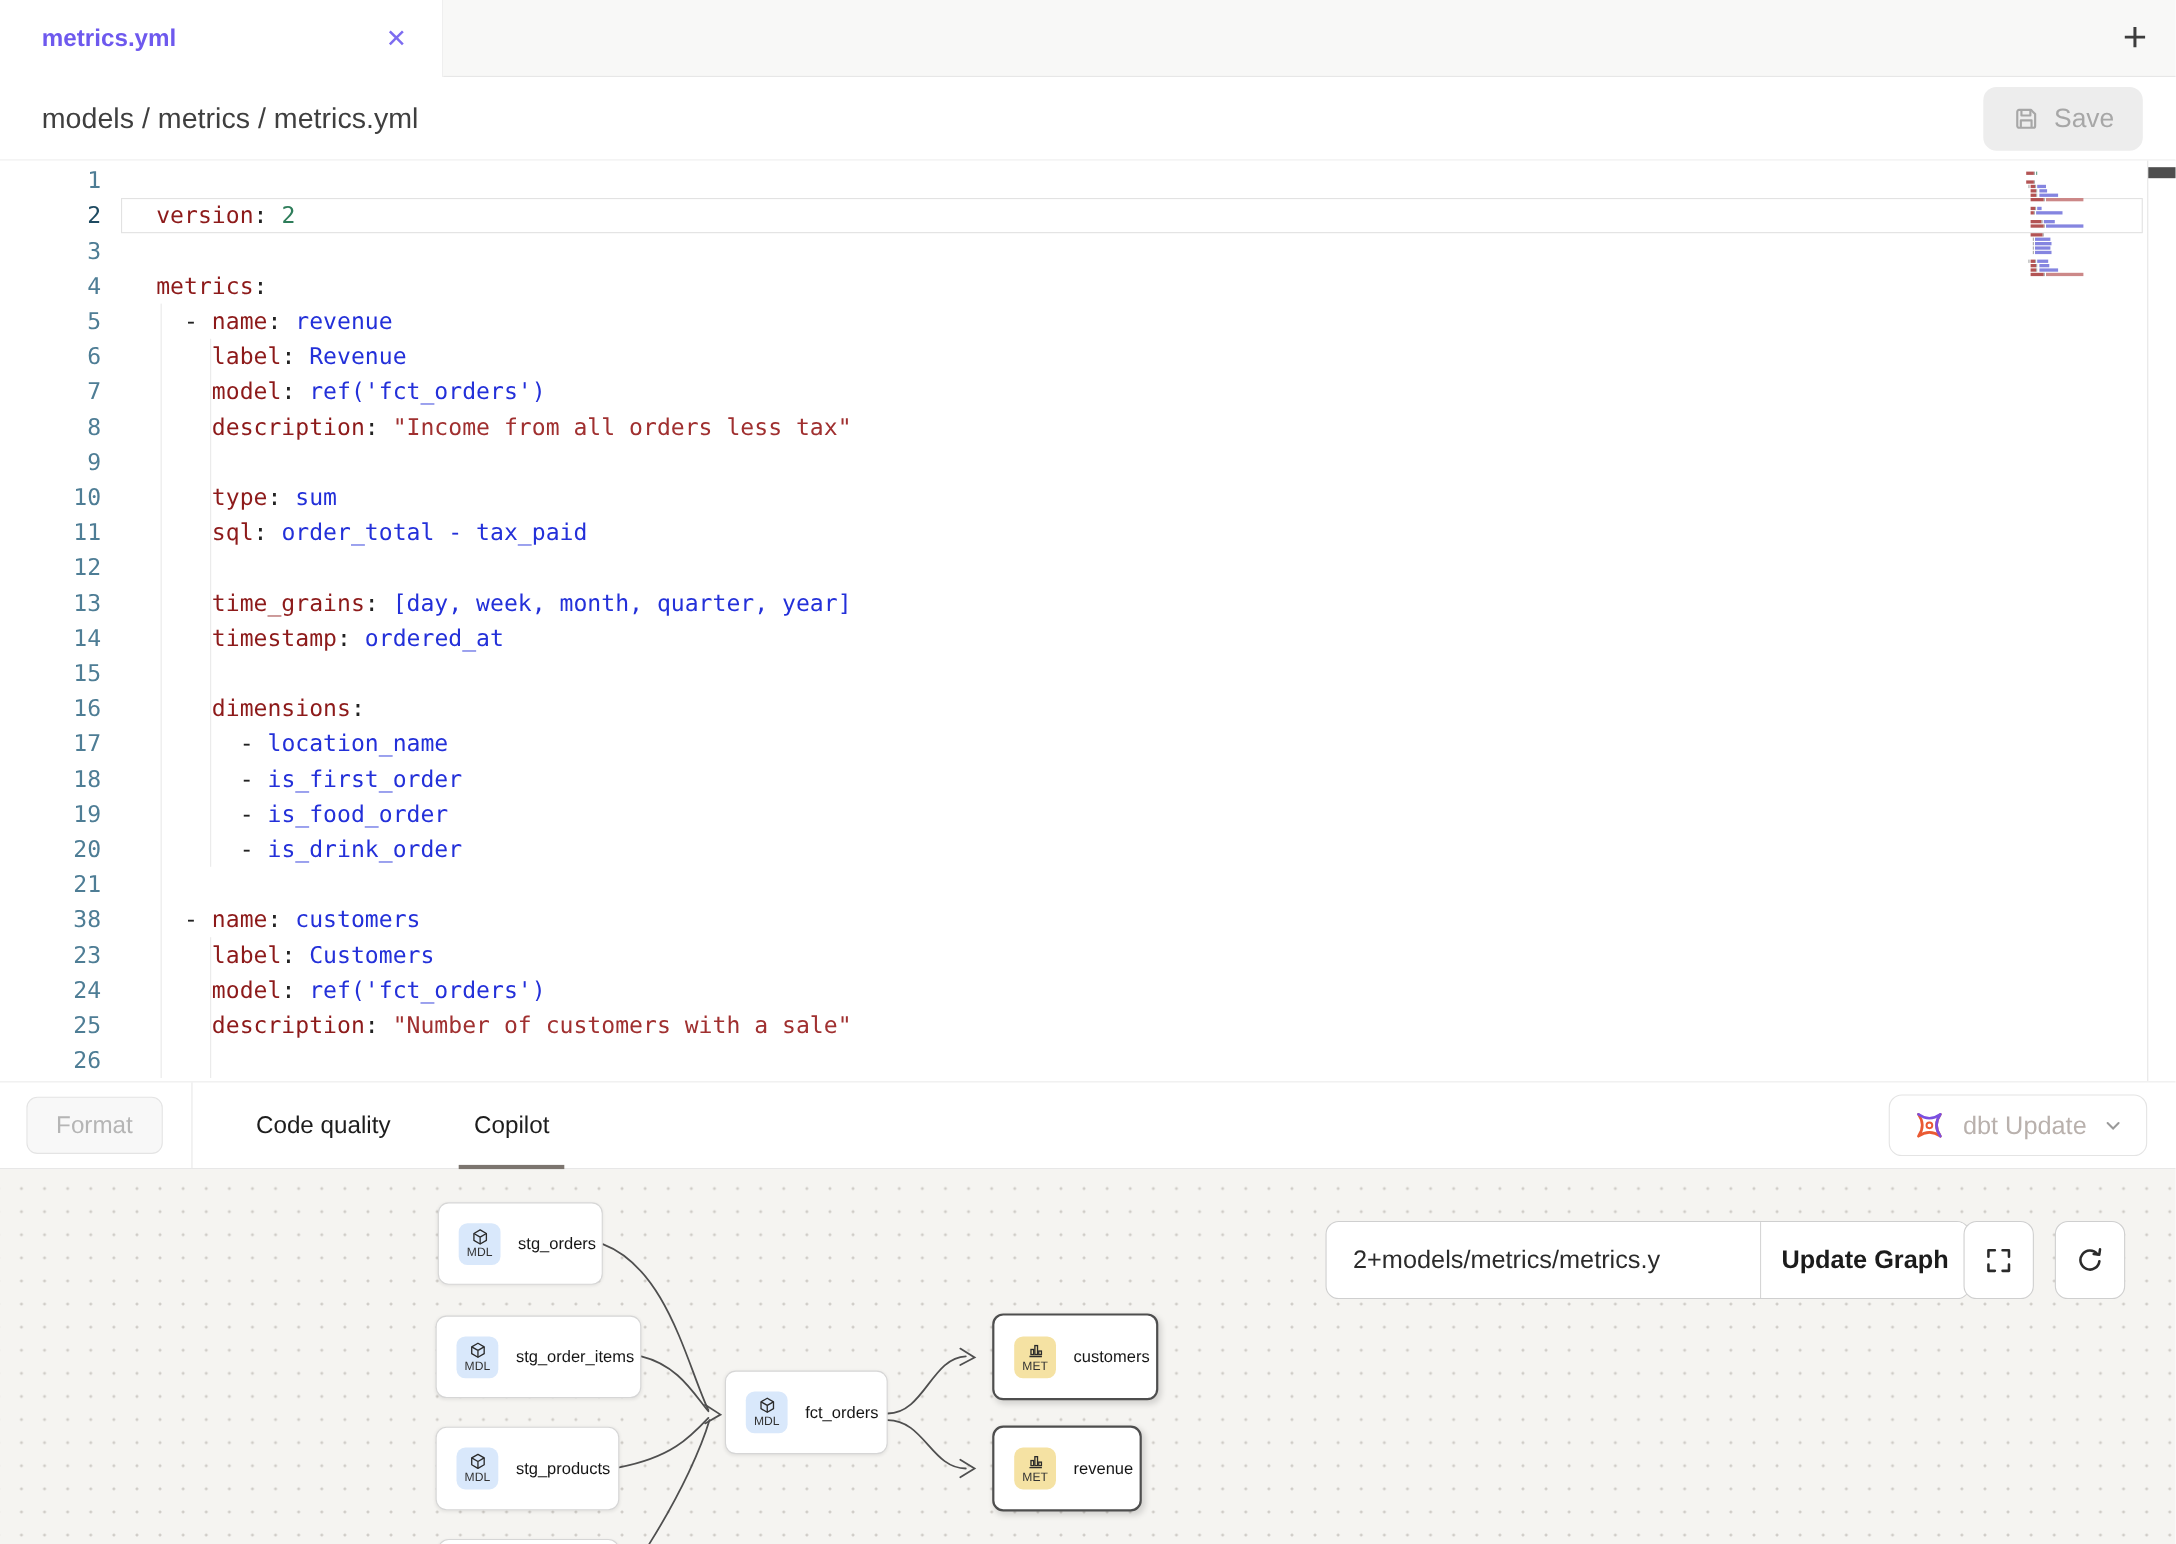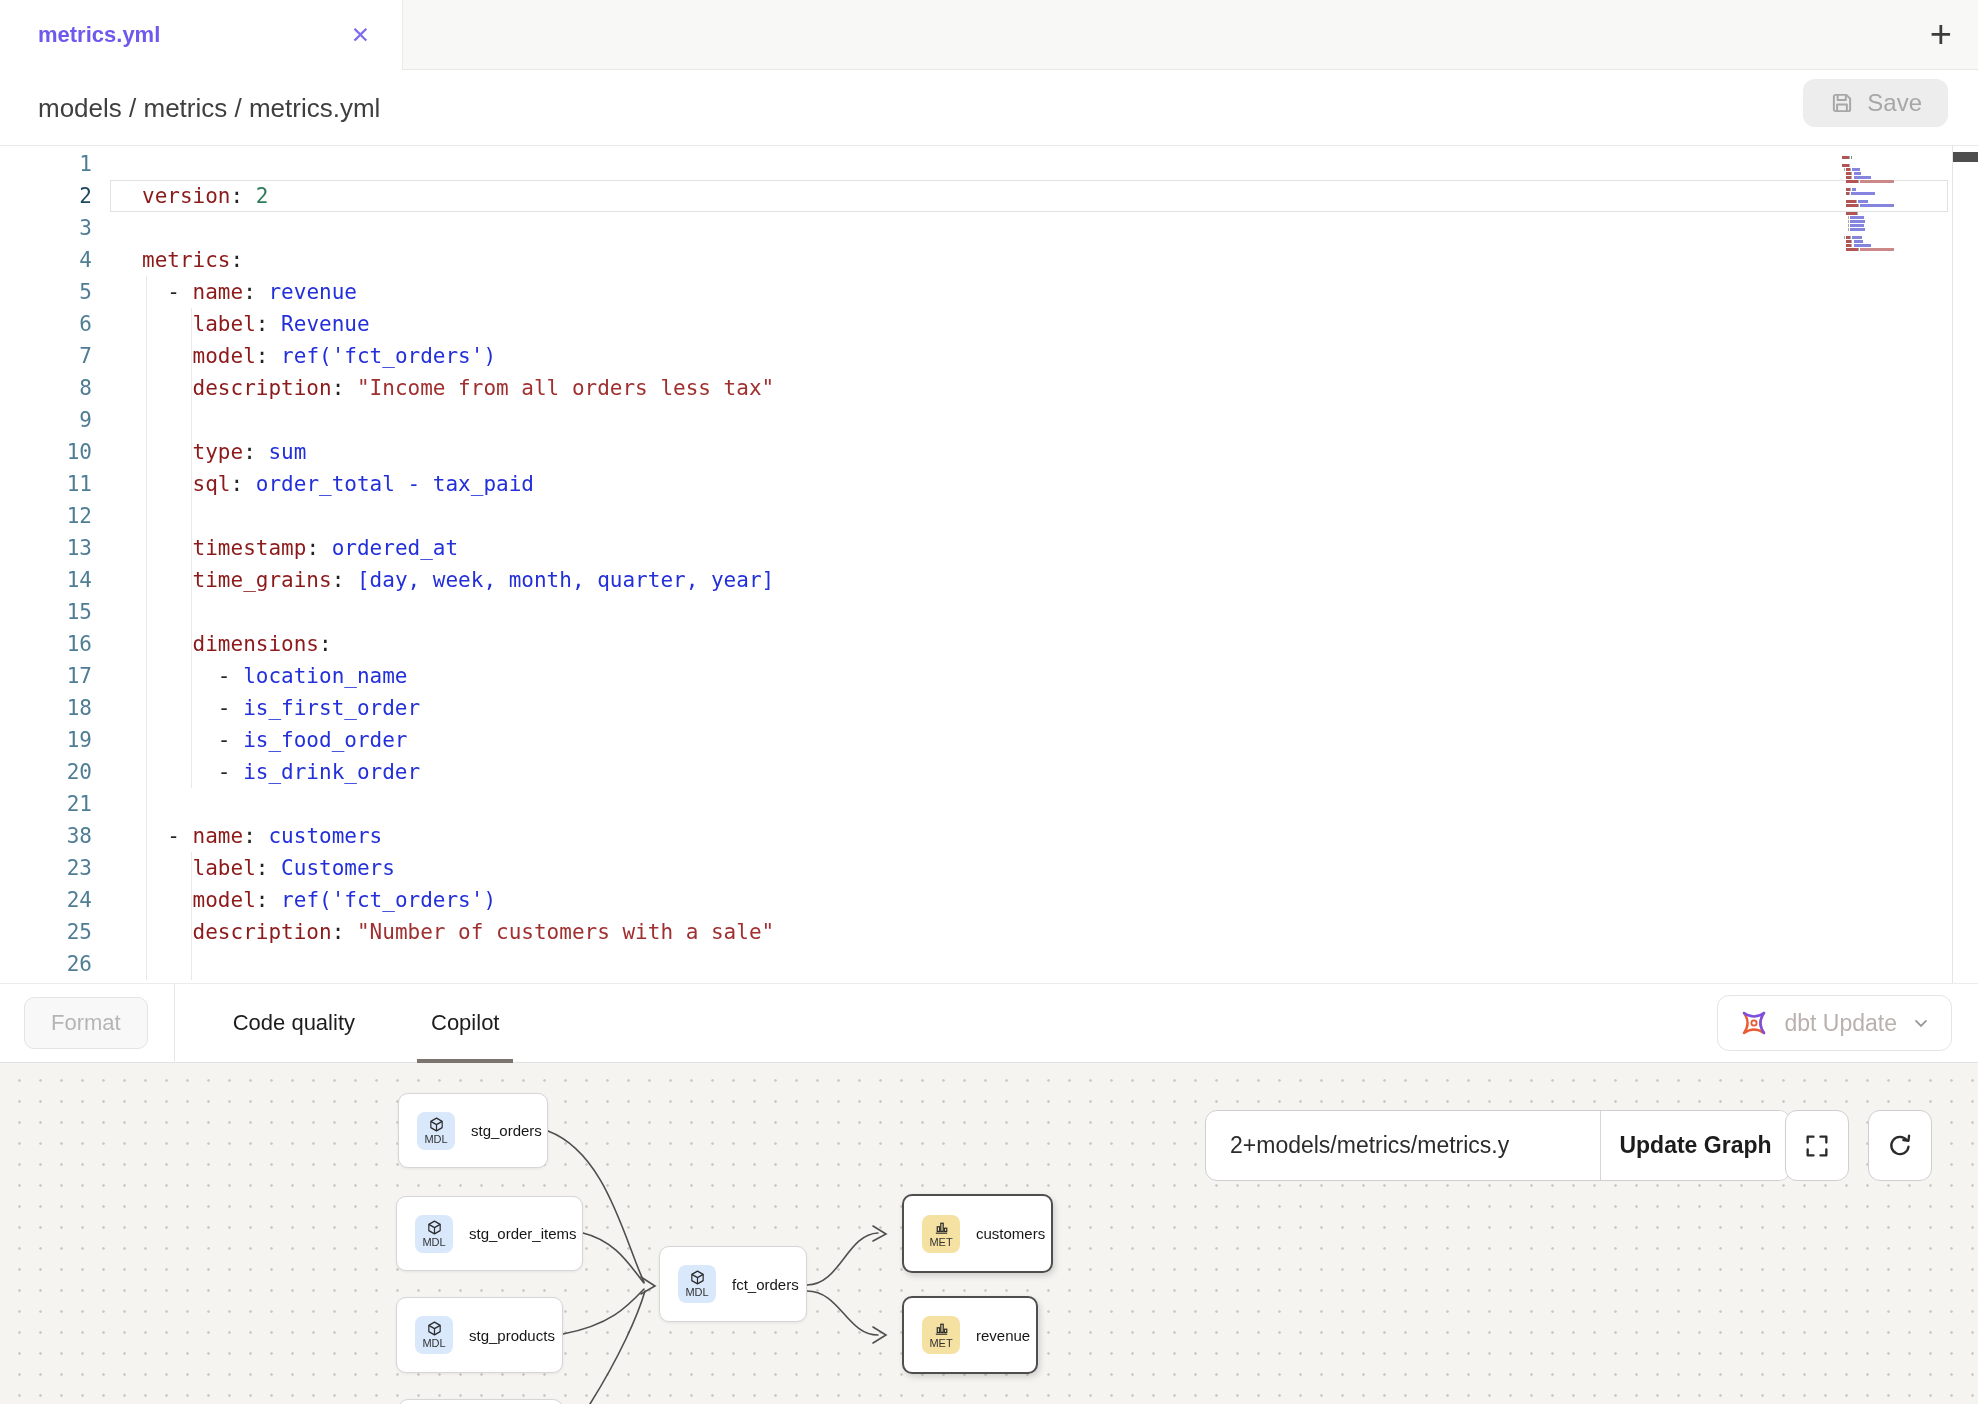--- a/index.html
+++ b/index.html
@@ -11,21 +11,21 @@
   .tabstrip { position:absolute; top:0; left:0; right:0; height:70px; display:flex; }
   .tab { width:403px; background:#fff; border-right:1px solid #ececec; display:flex; align-items:center; justify-content:space-between; padding:0 32px 0 38px; cursor:pointer; }
   .tab-title { color:#6e59ee; font-size:22px; font-weight:600; }
   .tab-close { color:#7d6cf0; font-size:23px; font-weight:300; line-height:1; }
   .tabstrip-rest { flex:1; background:#f8f8f7; border-bottom:1px solid #e7e7e7; display:flex; align-items:center; justify-content:flex-end; padding-right:26px; }
   .plus { font-size:38px; color:#3d3d3d; font-weight:300; line-height:0.9; cursor:pointer; }
 
   
   .crumb-row { position:absolute; top:70px; left:0; right:0; height:76px; background:#fff; border-bottom:1px solid #e9e9e9; }
   .crumb { position:absolute; left:38px; top:50%; transform:translateY(-50%); font-size:26px; color:#3f3f3f; }
-  .save-btn { position:absolute; right:30px; top:9px; height:48px; padding:0 26px; background:#ededed; border:none; border-radius:12px; display:flex; align-items:center; gap:12px; color:#a7a7a7; font-size:24px; font-weight:500; }
+  .save-btn { position:absolute; right:30px; top:9px; height:58px; padding:0 26px; background:#ededed; border:none; border-radius:12px; display:flex; align-items:center; gap:12px; color:#a7a7a7; font-size:24px; font-weight:500; }
 
   
   .editor { position:absolute; top:146px; left:0; right:0; height:837px; background:#fff; font-family:"DejaVu Sans Mono", monospace; font-size:21px; line-height:32px; }
   .gutter { position:absolute; left:0; top:2px; width:92px; text-align:right; color:#4e7d95; user-select:none; }
   .gutter .ln { height:32px; }
   .gutter .ln.cur { color:#1e4a61; }
   .code-area { position:absolute; left:142px; top:2px; right:140px; }
   .cline { height:32px; white-space:pre; color:#222; }
   .tok-key { color:#8d1a1a; }
   .tok-str { color:#2330d9; }
@@ -141,22 +141,22 @@
         <div class="cline"></div>
         <div class="cline"><span class="tok-key">metrics</span><span class="tok-p">:</span></div>
         <div class="cline"><span class="tok-p">  - </span><span class="tok-key">name</span><span class="tok-p">: </span><span class="tok-str">revenue</span></div>
         <div class="cline"><span class="tok-p">    </span><span class="tok-key">label</span><span class="tok-p">: </span><span class="tok-str">Revenue</span></div>
         <div class="cline"><span class="tok-p">    </span><span class="tok-key">model</span><span class="tok-p">: </span><span class="tok-str">ref('fct_orders')</span></div>
         <div class="cline"><span class="tok-p">    </span><span class="tok-key">description</span><span class="tok-p">: </span><span class="tok-qstr">"Income from all orders less tax"</span></div>
         <div class="cline"></div>
         <div class="cline"><span class="tok-p">    </span><span class="tok-key">type</span><span class="tok-p">: </span><span class="tok-str">sum</span></div>
         <div class="cline"><span class="tok-p">    </span><span class="tok-key">sql</span><span class="tok-p">: </span><span class="tok-str">order_total - tax_paid</span></div>
         <div class="cline"></div>
+        <div class="cline"><span class="tok-p">    </span><span class="tok-key">time_grains</span><span class="tok-p">: </span><span class="tok-str">[day, week, month, quarter, year]</span></div>
         <div class="cline"><span class="tok-p">    </span><span class="tok-key">timestamp</span><span class="tok-p">: </span><span class="tok-str">ordered_at</span></div>
-        <div class="cline"><span class="tok-p">    </span><span class="tok-key">time_grains</span><span class="tok-p">: </span><span class="tok-str">[day, week, month, quarter, year]</span></div>
         <div class="cline"></div>
         <div class="cline"><span class="tok-p">    </span><span class="tok-key">dimensions</span><span class="tok-p">:</span></div>
         <div class="cline"><span class="tok-p">      - </span><span class="tok-str">location_name</span></div>
         <div class="cline"><span class="tok-p">      - </span><span class="tok-str">is_first_order</span></div>
         <div class="cline"><span class="tok-p">      - </span><span class="tok-str">is_food_order</span></div>
         <div class="cline"><span class="tok-p">      - </span><span class="tok-str">is_drink_order</span></div>
         <div class="cline"></div>
         <div class="cline"><span class="tok-p">  - </span><span class="tok-key">name</span><span class="tok-p">: </span><span class="tok-str">customers</span></div>
         <div class="cline"><span class="tok-p">    </span><span class="tok-key">label</span><span class="tok-p">: </span><span class="tok-str">Customers</span></div>
         <div class="cline"><span class="tok-p">    </span><span class="tok-key">model</span><span class="tok-p">: </span><span class="tok-str">ref('fct_orders')</span></div>

